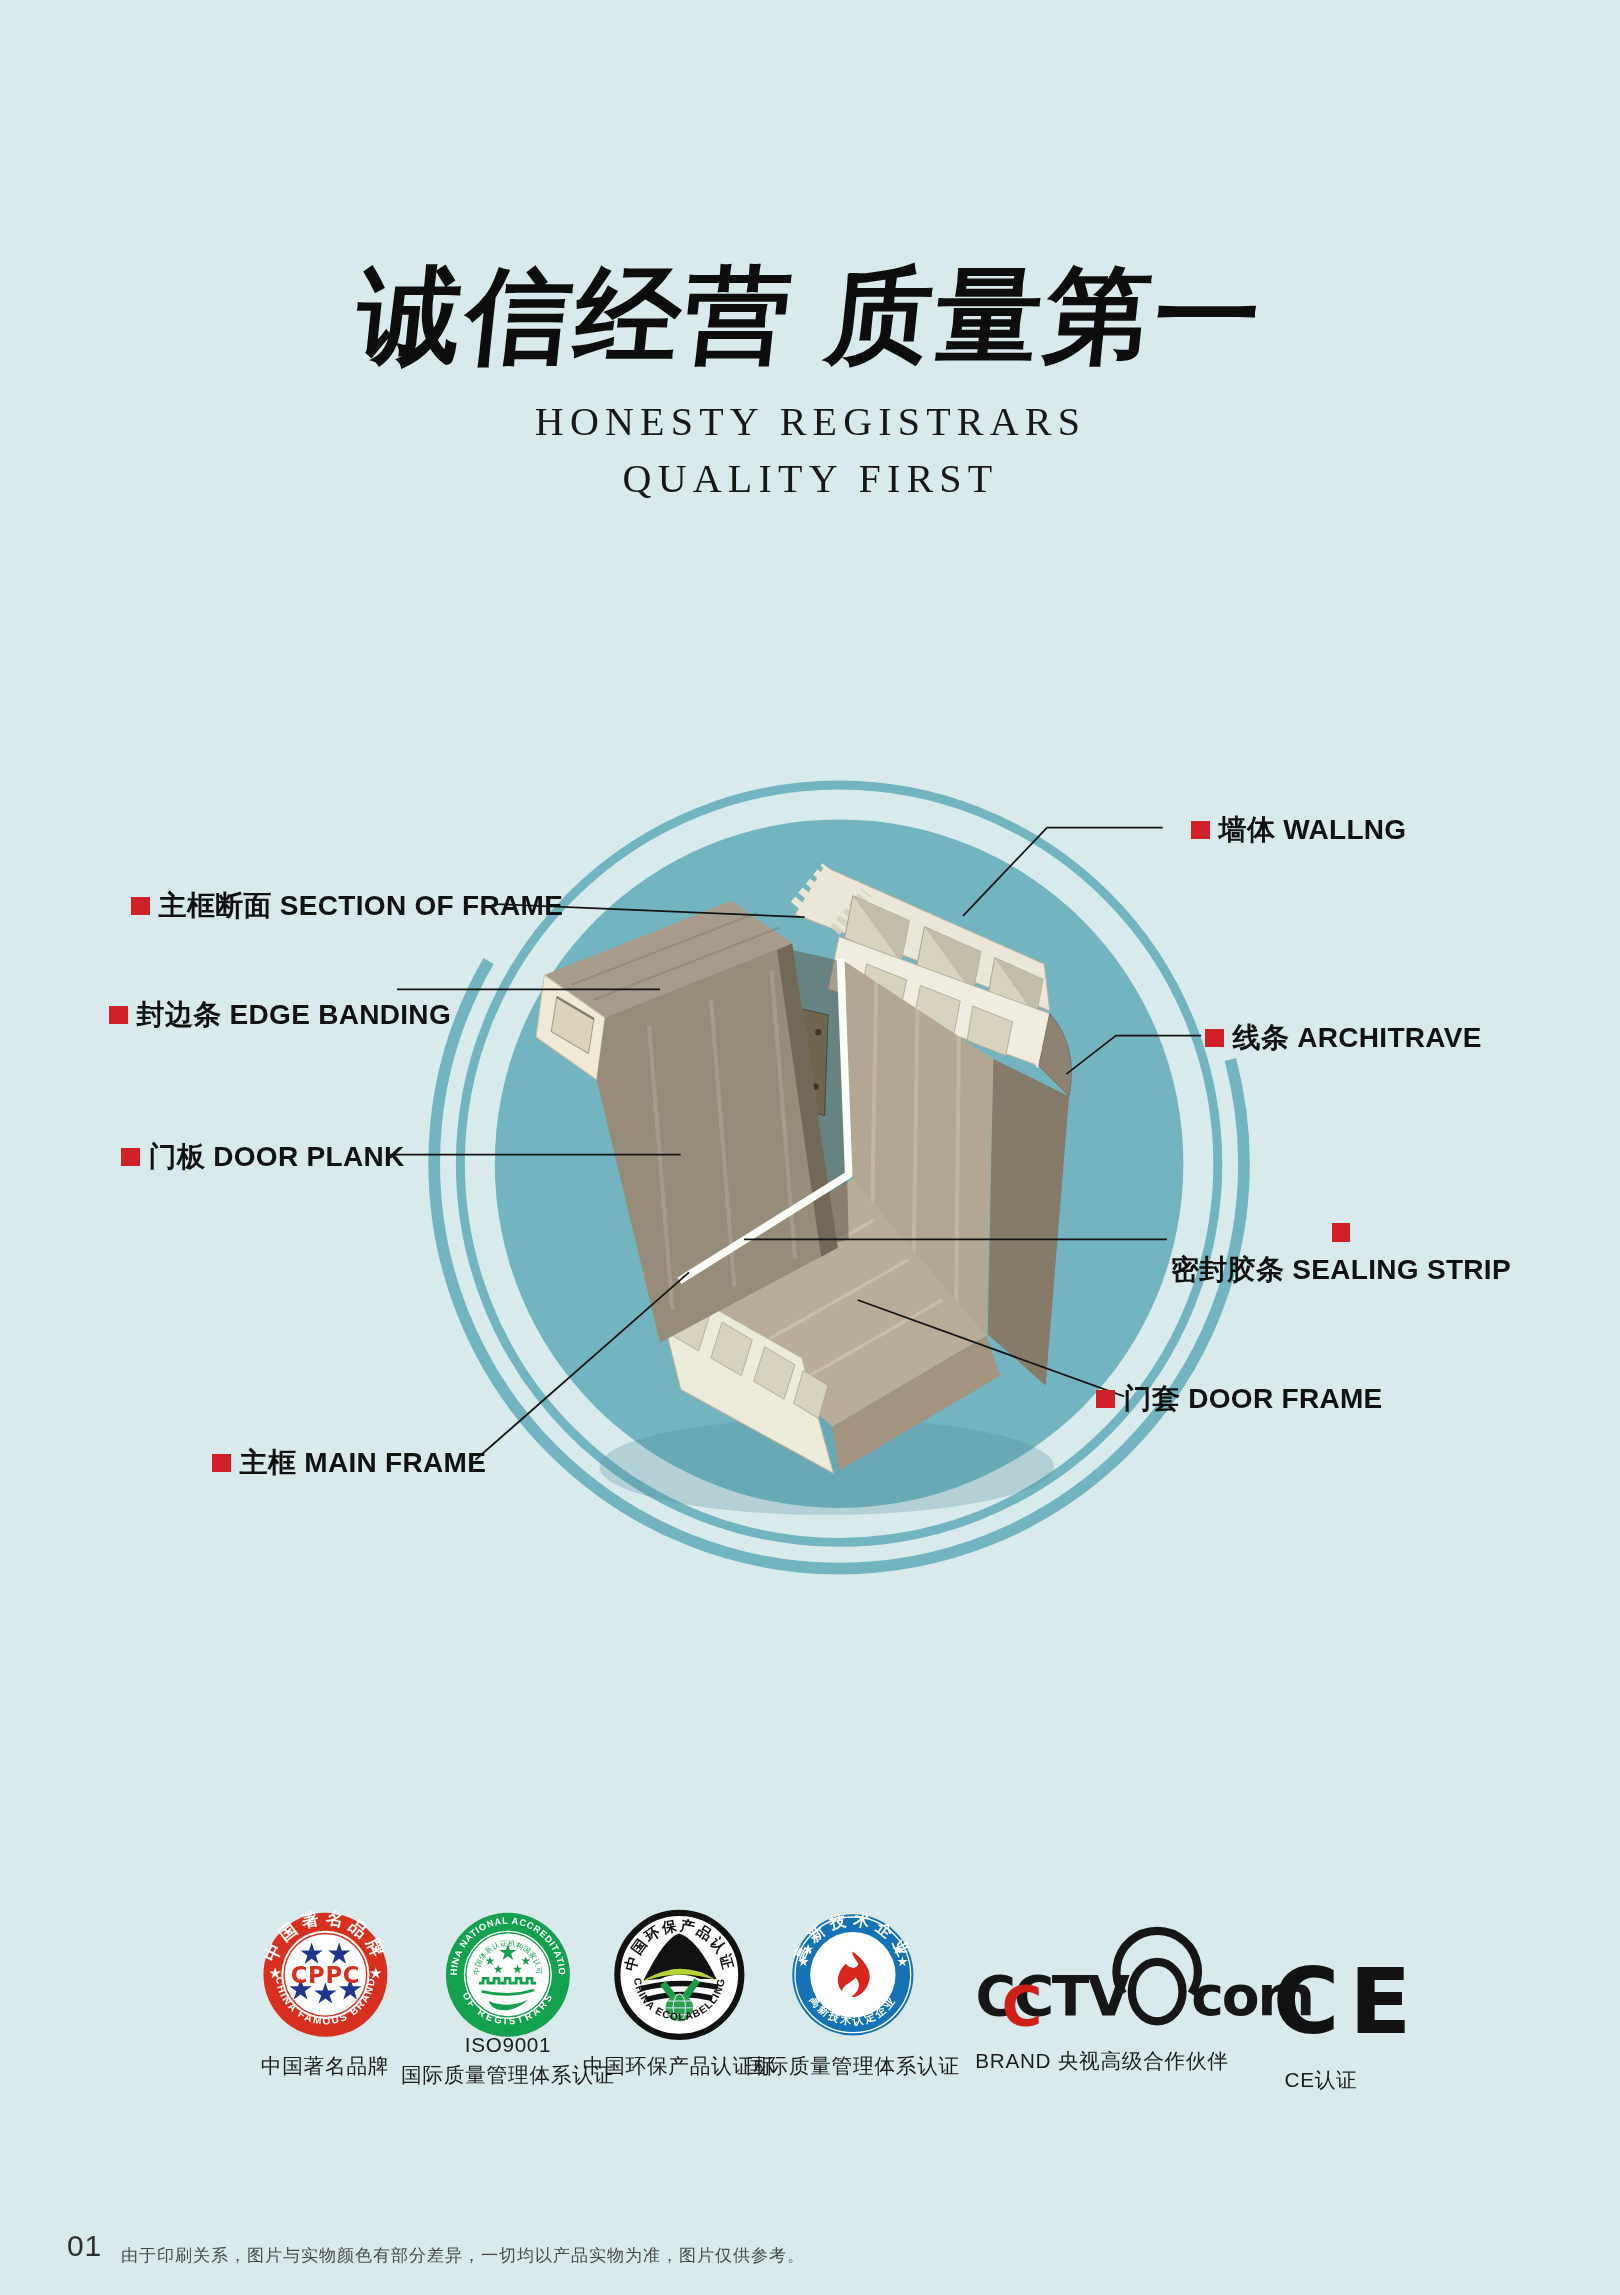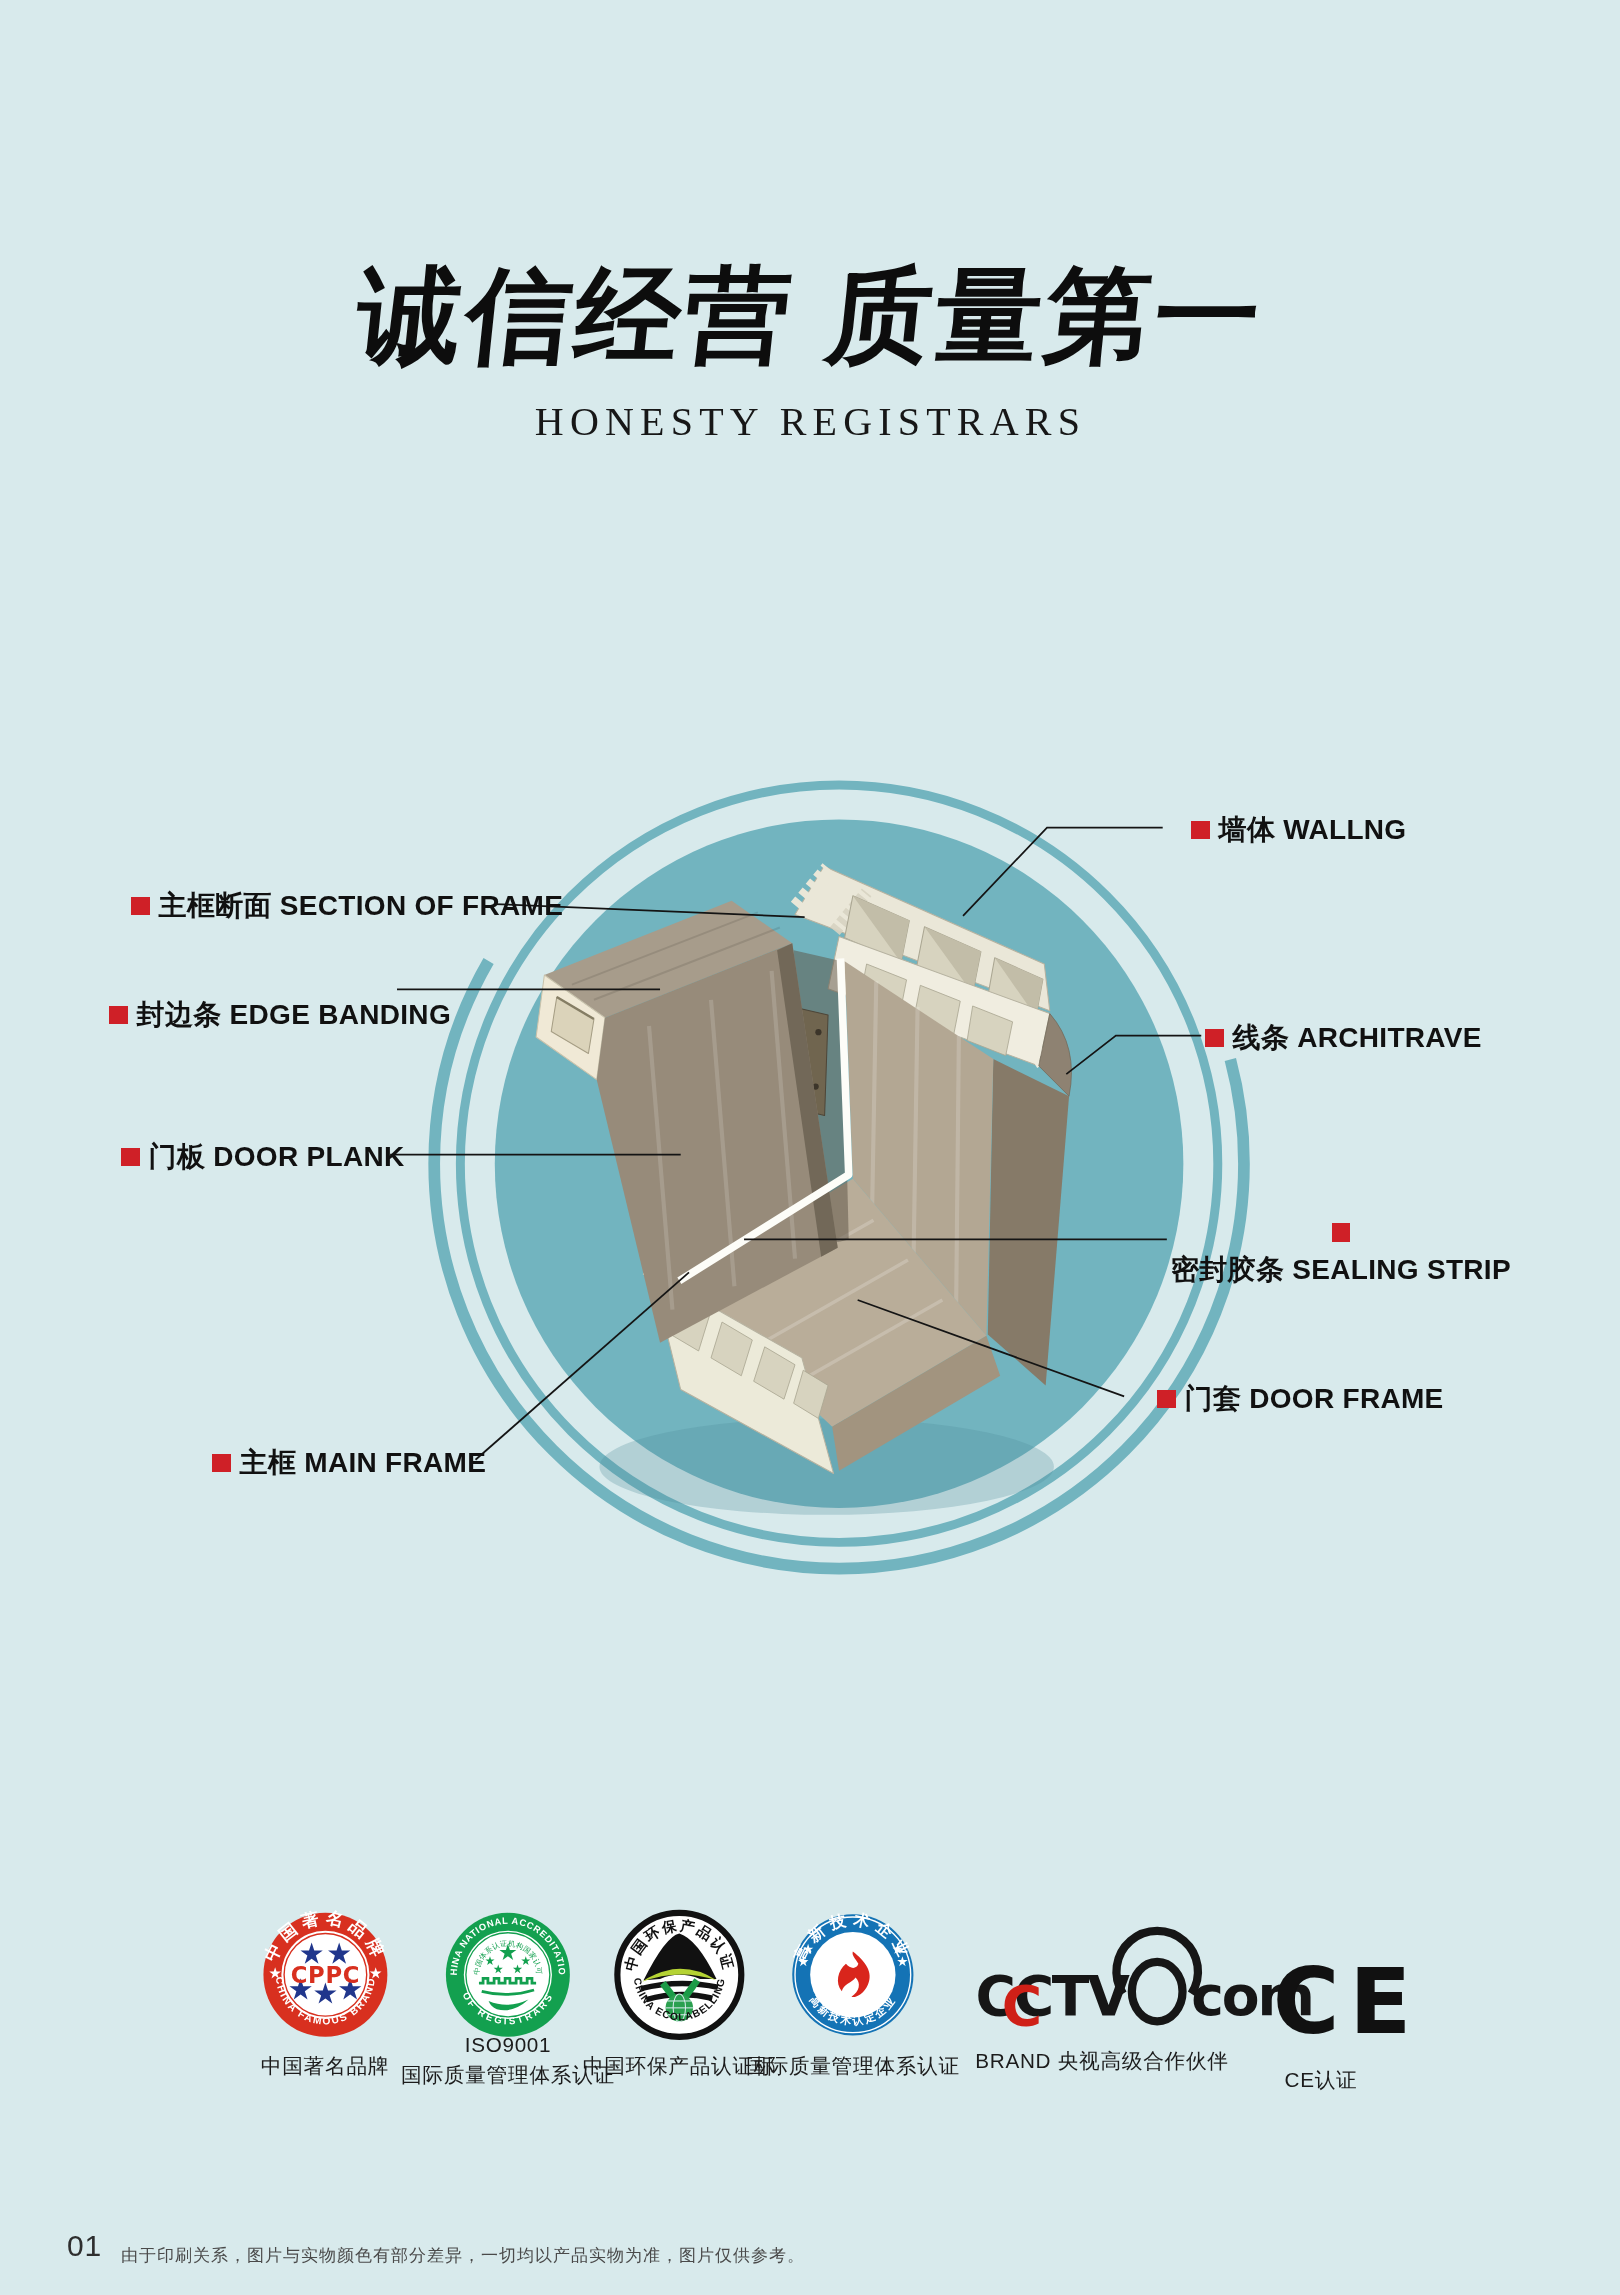--- a/index.html
+++ b/index.html
@@ -262,20 +262,21 @@
       <ellipse cx="330" cy="108" rx="46" ry="54" fill="none" stroke="#161616" stroke-width="15"></ellipse>
       <path d="M268 112 A 74 74 0 1 1 392 112" fill="none" stroke="#161616" stroke-width="15"></path>
       <text x="392" y="150" font-size="100" font-weight="bold" letter-spacing="-4" fill="#161616" font-family="DejaVu Sans, Liberation Sans, sans-serif">com</text>
     </g>
 
     <text x="1848" y="2952" font-size="132" font-weight="bold" letter-spacing="14" fill="#111111" font-family="DejaVu Sans, Liberation Sans, sans-serif">CE</text>
   </svg>
 
   <div class="title-cn">诚信经营 质量第一</div>
   <div class="subtitle l1">HONESTY REGISTRARS</div>
+  <div class="subtitle l2">QUALITY FIRST</div>
 
   <div class="callout" style="left:131px;top:887px;">
     <span class="sq"></span>
     <span>主框断面 SECTION OF FRAME</span>
   </div>
   <div class="callout" style="left:109px;top:996px;">
     <span class="sq"></span>
     <span>封边条 EDGE BANDING</span>
   </div>
   <div class="callout" style="left:121px;top:1138px;">
@@ -291,21 +292,21 @@
     <span>墙体 WALLNG</span>
   </div>
   <div class="callout" style="left:1205px;top:1019px;">
     <span class="sq"></span>
     <span>线条 ARCHITRAVE</span>
   </div>
   <div class="callout" style="left:1171px;top:1223px;flex-direction:column;">
     <span class="sq"></span>
     <span>密封胶条 SEALING STRIP</span>
   </div>
-  <div class="callout" style="left:1145px;top:1380px;padding-left:12px;">
+  <div class="callout" style="left:1084px;top:1380px;padding-left:12px;">
     <span class="sq"></span>
     <span>门套 DOOR FRAME</span>
   </div>
 
   <div class="cap" style="left:325px;top:2052px;">中国著名品牌</div>
   <div class="cap" style="left:508px;top:2030px;">
     <span class="ln">ISO9001</span>
     <span class="ln">国际质量管理体系认证</span>
   </div>
   <div class="cap" style="left:679px;top:2052px;">中国环保产品认证标</div>

